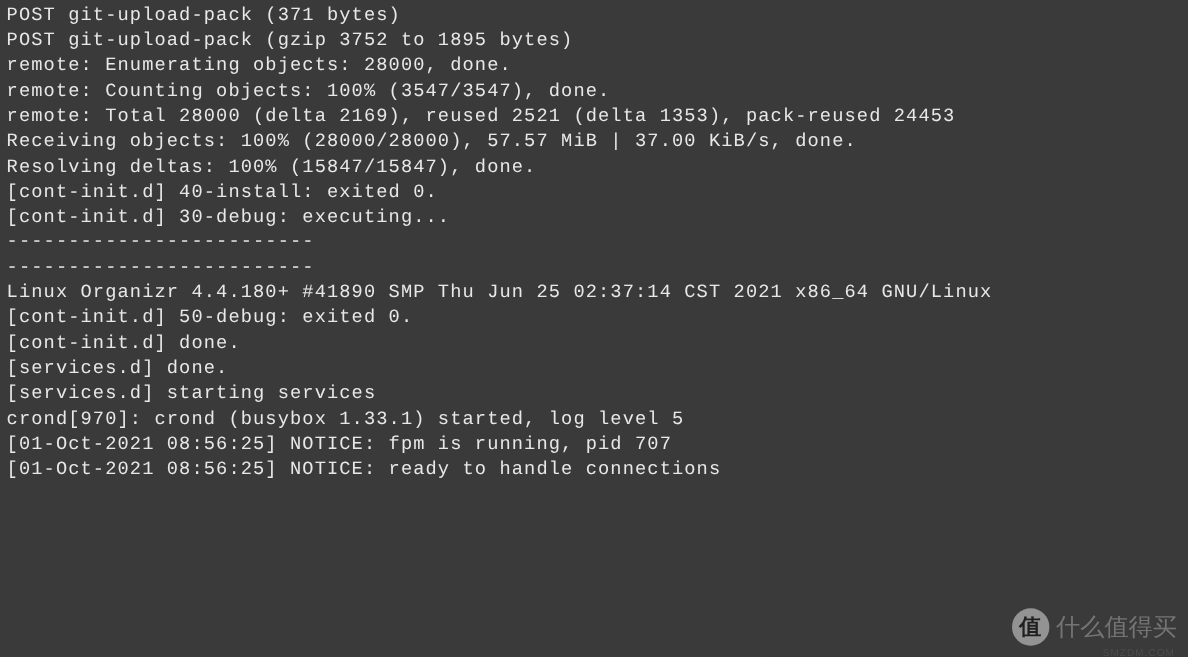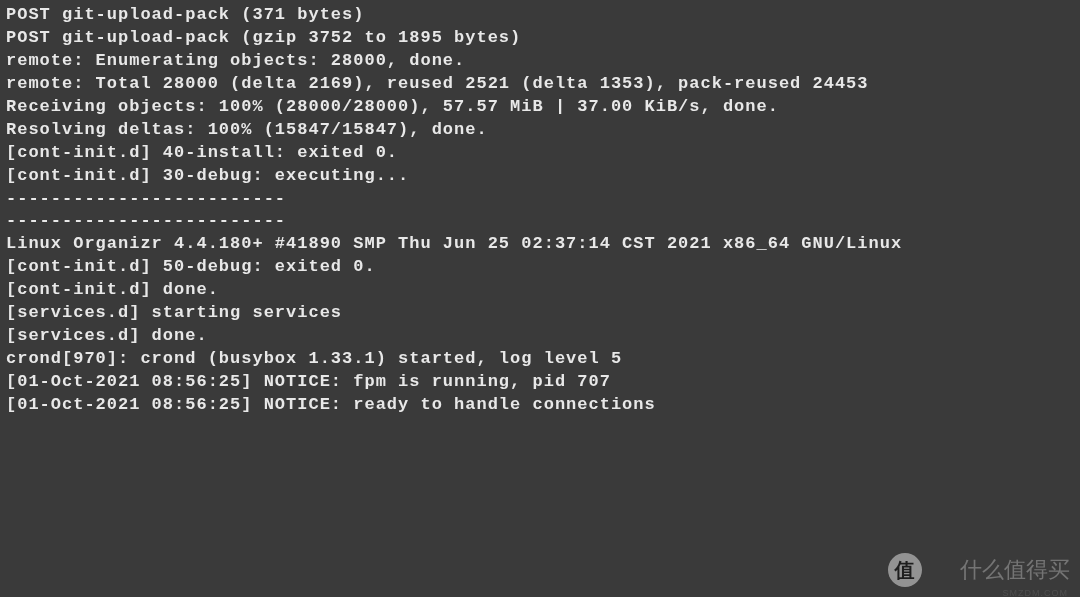--- a/index.html
+++ b/index.html
@@ -15,21 +15,21 @@
       line-height: 1.35;
       letter-spacing: 1px;
       padding: 4px 6px;
       width: 1080px;
       height: 597px;
       overflow: hidden;
       position: relative;
     }
     .terminal-line {
       white-space: pre;
-      font-weight: bold;
+      font-weight: normal;
     }
     .watermark {
       position: absolute;
       bottom: 10px;
       right: 10px;
       display: flex;
       align-items: center;
       gap: 6px;
       opacity: 0.45;
     }
@@ -45,21 +45,20 @@
       color: #000;
       font-weight: bold;
       font-family: sans-serif;
     }
     .watermark-text {
       color: #bbb;
       font-family: sans-serif;
       font-size: 22px;
       font-weight: 500;
       letter-spacing: 0;
-      margin-left: 32px;
     }
     .watermark-sub {
       position: absolute;
       bottom: -2px;
       right: 12px;
       font-size: 9px;
       color: #7a7a7a;
       letter-spacing: 1px;
       font-family: sans-serif;
       opacity: 0.3;
@@ -68,32 +67,33 @@
       width: 100%;
     }
   </style>
 </head>
 <body>
 
 <div id="terminal-output">
     <div class="terminal-line">POST git-upload-pack (371 bytes)</div>
     <div class="terminal-line">POST git-upload-pack (gzip 3752 to 1895 bytes)</div>
     <div class="terminal-line">remote: Enumerating objects: 28000, done.</div>
+    <div class="terminal-line">remote: Counting objects: 100% (3547/3547), done.</div>
     <div class="terminal-line">remote: Total 28000 (delta 2169), reused 2521 (delta 1353), pack-reused 24453</div>
     <div class="terminal-line">Receiving objects: 100% (28000/28000), 57.57 MiB | 37.00 KiB/s, done.</div>
     <div class="terminal-line">Resolving deltas: 100% (15847/15847), done.</div>
     <div class="terminal-line">[cont-init.d] 40-install: exited 0.</div>
     <div class="terminal-line">[cont-init.d] 30-debug: executing...</div>
     <div class="terminal-line">-------------------------</div>
     <div class="terminal-line">-------------------------</div>
     <div class="terminal-line">Linux Organizr 4.4.180+ #41890 SMP Thu Jun 25 02:37:14 CST 2021 x86_64 GNU/Linux</div>
     <div class="terminal-line">[cont-init.d] 50-debug: exited 0.</div>
     <div class="terminal-line">[cont-init.d] done.</div>
+    <div class="terminal-line">[services.d] done.</div>
     <div class="terminal-line">[services.d] starting services</div>
-    <div class="terminal-line">[services.d] done.</div>
     <div class="terminal-line">crond[970]: crond (busybox 1.33.1) started, log level 5</div>
     <div class="terminal-line">[01-Oct-2021 08:56:25] NOTICE: fpm is running, pid 707</div>
     <div class="terminal-line">[01-Oct-2021 08:56:25] NOTICE: ready to handle connections</div>
   </div>
 
 <div class="watermark">
   <div class="watermark-logo">值</div>
   <div class="watermark-text">什么值得买</div>
 </div>
 <div class="watermark-sub">SMZDM.COM</div>

